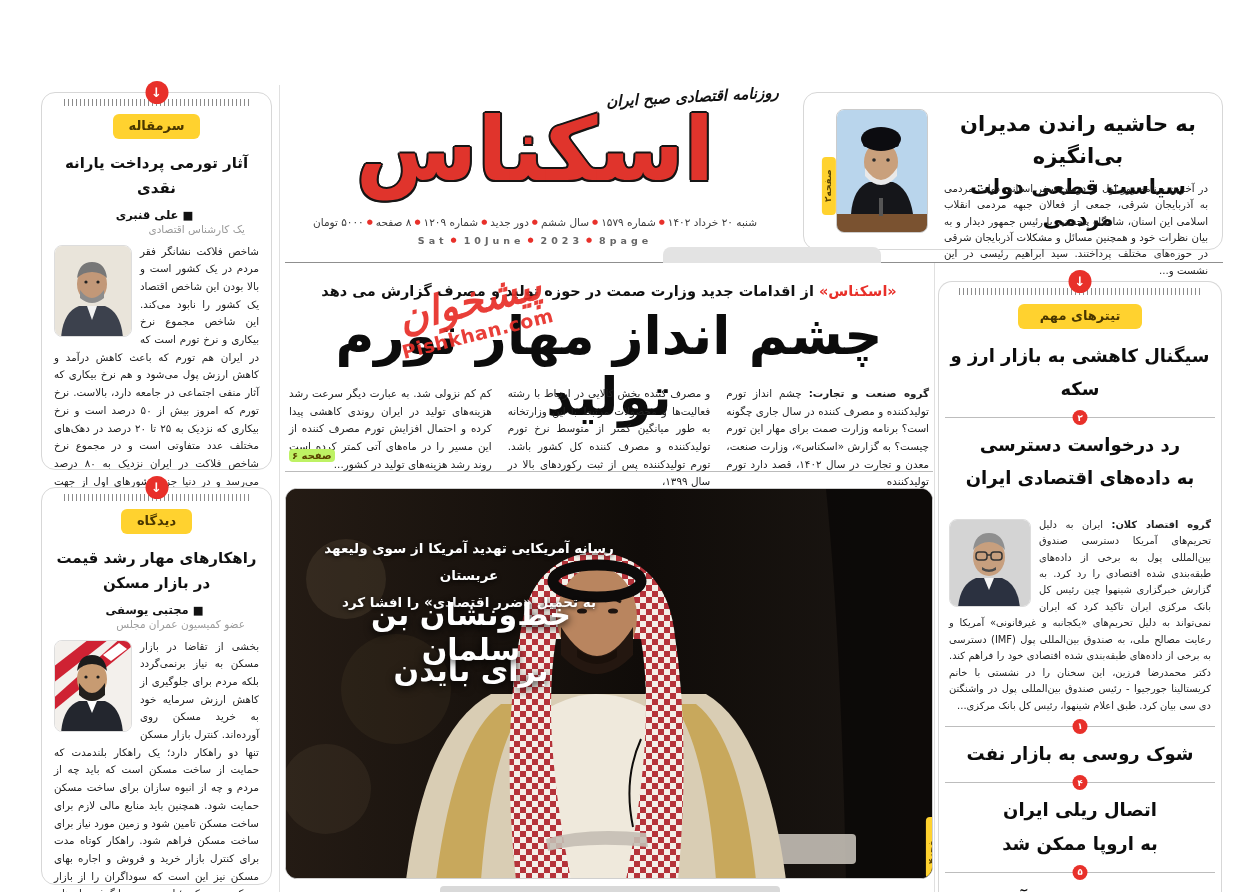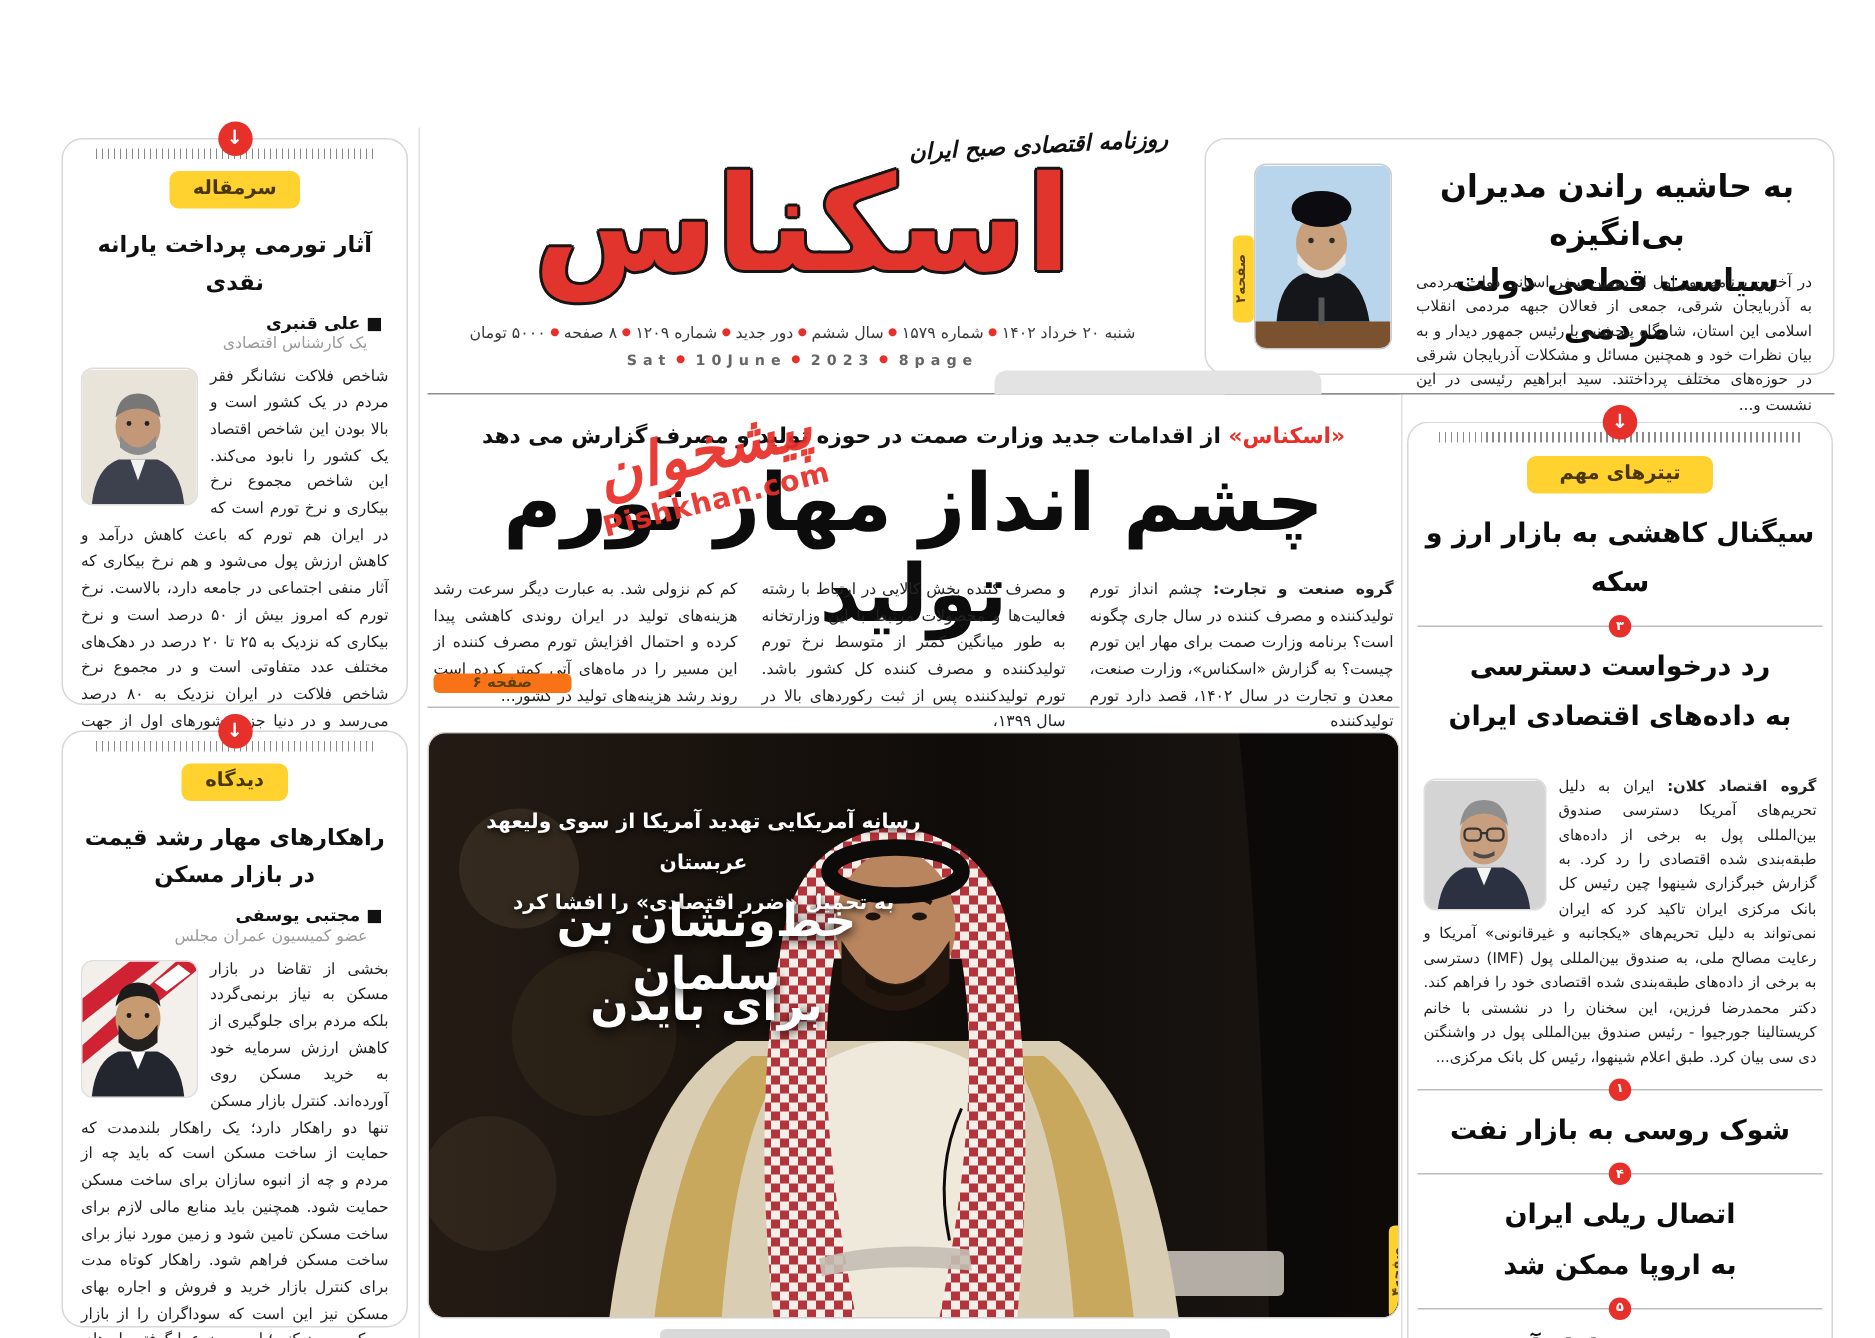--- a/index.html
+++ b/index.html
@@ -22,21 +22,21 @@
     font-size:8.5px;display:flex;align-items:center;justify-content:center;font-weight:bold;}
   .vline{position:absolute;width:1px;background:#e0e0e0;}
   .hline{position:absolute;height:1px;background:#9a9a9a;}
   .vtab{position:absolute;background:#ffd22f;color:#5a4300;font-weight:bold;font-size:9px;
     writing-mode:vertical-rl;transform:rotate(180deg);text-align:center;
     border-radius:4px;padding:4px 2px;line-height:1.1;letter-spacing:1px;}
   
   .side-box{width:231px;left:41px;padding:0 12px 10px 12px;text-align:center;}
   .side-box .tag{margin-top:8px;}
   .side-title{font-size:15px;font-weight:800;color:#111;margin:12px 2px 6px 2px;line-height:1.7;}
-  .byline{font-size:11.5px;font-weight:bold;text-align:right;margin:2px 4px 0 0;color:#111;}
+  .byline{font-size:11.5px;font-weight:bold;text-align:center;margin:2px 4px 0 0;color:#111;}
   .byline-role{font-size:10.5px;color:#9a9a9a;text-align:right;margin:1px 14px 8px 0;}
   .side-body{font-size:10.3px;line-height:1.72;text-align:justify;color:#222;direction:rtl;}
   .side-body .inline-photo{float:left;width:78px;height:92px;border-radius:8px;overflow:hidden;
     margin:2px 8px 4px 0;border:1px solid #ddd;}
   .more-link{font-size:11px;font-weight:bold;text-align:right;margin-top:8px;color:#111;}
   
   .masthead{position:absolute;right:465px;top:88px;width:500px;height:170px;text-align:center;}
   .tagline{position:absolute;right:6px;top:0;font-size:15px;font-weight:bold;color:#111;
     transform:rotate(-3deg);font-family:"DejaVu Serif","Liberation Serif",serif;font-style:italic;}
   .logo{position:absolute;right:0;left:0;top:14px;font-size:88px;font-weight:900;color:#e0342c;
@@ -65,22 +65,22 @@
   .lead-headline{position:absolute;top:42px;right:0;left:0;text-align:center;font-size:53px;
     font-weight:900;color:#0c0c0c;letter-spacing:-1px;}
   .watermark{position:absolute;top:18px;left:110px;transform:rotate(-14deg);color:#e8302a;
     opacity:.93;text-align:center;z-index:5;pointer-events:none;}
   .watermark .wm-script{font-size:40px;font-weight:bold;
     font-family:"DejaVu Serif","Liberation Serif",serif;font-style:italic;line-height:1;}
   .watermark .wm-domain{font-size:19px;font-weight:bold;margin-top:2px;letter-spacing:.5px;}
   .lead-intro{position:absolute;top:122px;right:4px;left:4px;display:flex;gap:16px;direction:rtl;}
   .lead-intro .col{flex:1;font-size:10.4px;line-height:1.7;text-align:justify;color:#222;}
   .lead-intro .col .grp{font-weight:bold;}
-  .page-tag{position:absolute;left:4px;top:186px;background:#f97316;color:#5a4300;
-    font-size:10px;font-weight:bold;border-radius:4px;padding:1px 26px;}
+  .page-tag{position:absolute;left:4px;top:186px;background:#bef264;color:#5a4300;
+    font-size:10px;font-weight:bold;border-radius:4px;padding:1px 3px;}
   .lead-rule{position:absolute;top:208px;right:0;left:0;height:1px;background:#bbb;}
   
   .photo-wrap{position:absolute;top:225px;right:0;left:0;height:391px;border-radius:12px;
     overflow:hidden;border:1px solid #cfcfcf;background:#15100d;}
   .photo-caption{position:absolute;top:46px;left:18px;width:330px;text-align:center;color:#fff;
     font-size:13.5px;font-weight:bold;line-height:2.0;text-shadow:0 1px 4px rgba(0,0,0,.9);}
   .photo-headline{position:absolute;left:40px;width:290px;text-align:center;color:#fff;
     font-weight:900;text-shadow:0 2px 8px rgba(0,0,0,.95);}
   .photo-headline.l1{top:108px;font-size:30px;}
   .photo-headline.l2{top:164px;font-size:30px;}

